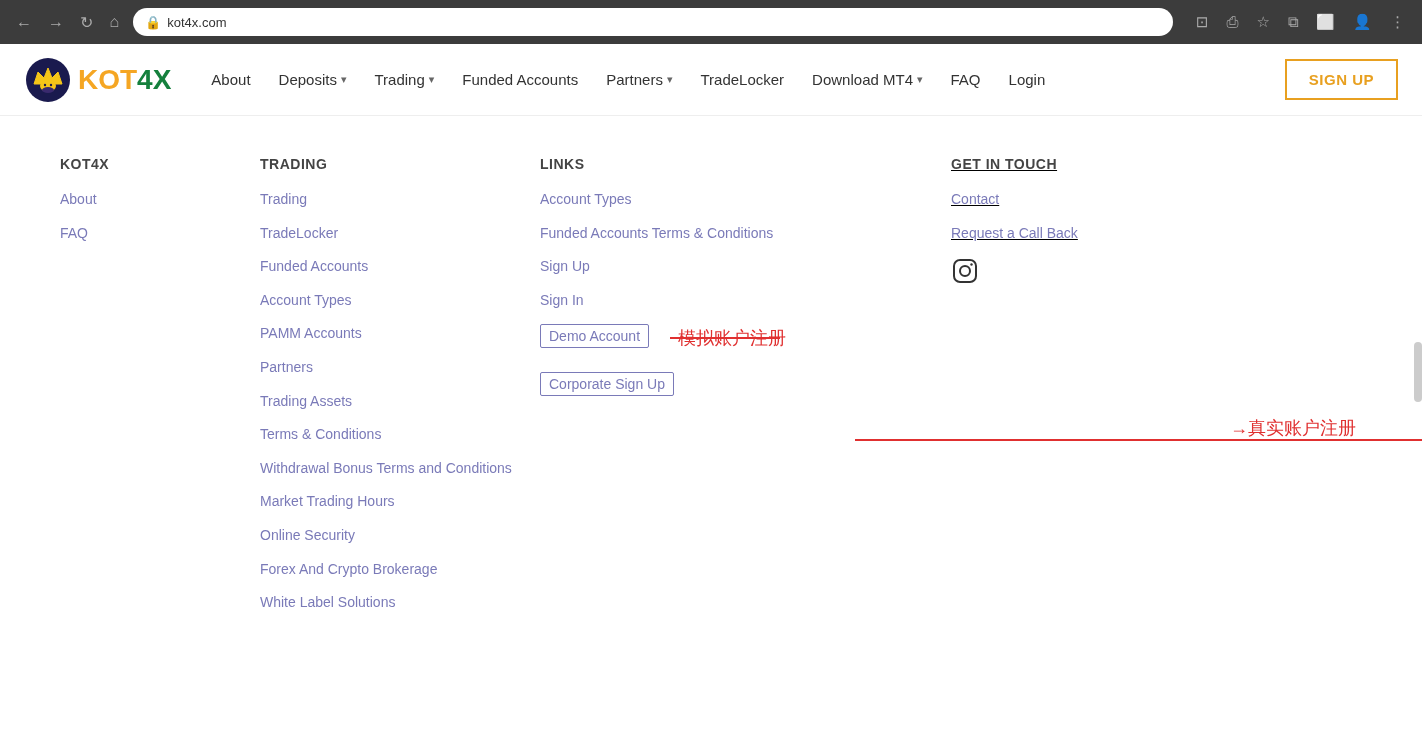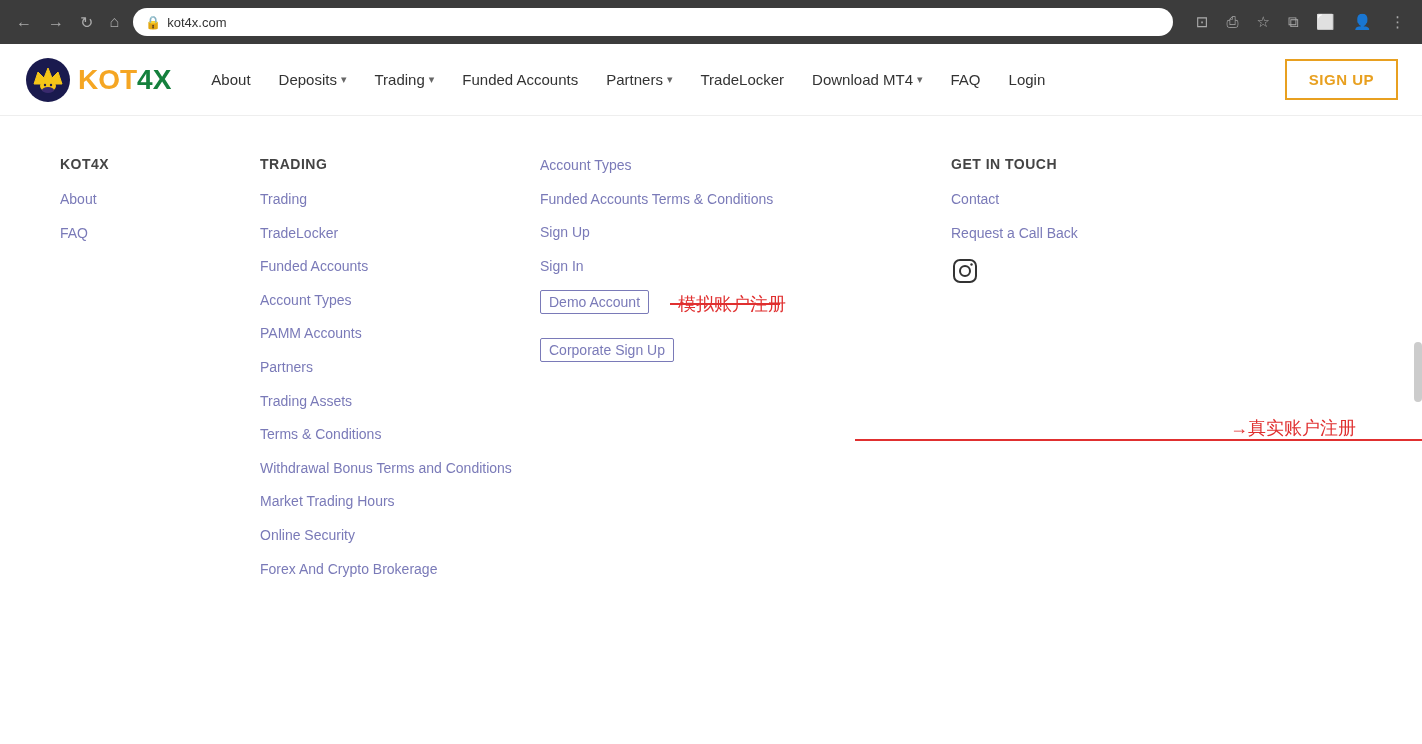--- a/index.html
+++ b/index.html
@@ -230,23 +230,25 @@
       <a class="col-link" href="#">Funded Accounts</a>
       <a class="col-link" href="#">Account Types</a>
       <a class="col-link" href="#">PAMM Accounts</a>
       <a class="col-link" href="#">Partners</a>
       <a class="col-link" href="#">Trading Assets</a>
       <a class="col-link" href="#">Terms &amp; Conditions</a>
       <a class="col-link" href="#">Withdrawal Bonus Terms and Conditions</a>
       <a class="col-link" href="#">Market Trading Hours</a>
       <a class="col-link" href="#">Online Security</a>
       <a class="col-link" href="#">Forex And Crypto Brokerage</a>
+      <a class="col-link" href="#">White Label Solutions</a>
     </div>
 
     <div class="footer-col links-col-wrapper" style="min-width:280px; max-width:420px; position:relative;">
+      <div class="col-header">LINKS</div>
       <a class="col-link" href="#">Account Types</a>
       <a class="col-link" href="#">Funded Accounts Terms &amp; Conditions</a>
       <a class="col-link" href="#">Sign Up</a>
       <a class="col-link" href="#">Sign In</a>
 
       <div style="display:flex; align-items:center; margin-bottom:12px; position:relative;text-align:center;">
         <a class="link-boxed" href="#">Demo Account</a>
 
         <svg style="position:absolute; left:130px; top:-6px; pointer-events:none;" width="300" height="40" viewBox="0 0 300 40">
           <line x1="0" y1="20" x2="110" y2="20" stroke="#e03030" stroke-width="2" marker-end="url(#arrowhead)"></line>
@@ -266,21 +268,21 @@
           </marker>
         </defs>
 
         <line x1="155" y1="14" x2="800" y2="14" stroke="#e03030" stroke-width="2"></line>
         <line x1="800" y1="14" x2="800" y2="-215" stroke="#e03030" stroke-width="2" marker-end="url(#arrowhead2)"></line>
 
         <text x="530" y="8" font-size="18" fill="#e03030" font-family="Arial">→真实账户注册</text>
       </svg>
     </div>
 
-    <div class="footer-col" style="min-width:200px;">
+    <div class="footer-col" style="min-width:200px;text-decoration:underline;">
       <div class="col-header">GET IN TOUCH</div>
       <a class="col-link" href="#">Contact</a>
       <a class="col-link" href="#">Request a Call Back</a>
       <a class="col-link" href="#" style="margin-top:8px;">
         
         <svg width="28" height="28" viewBox="0 0 28 28" xmlns="http://www.w3.org/2000/svg">
           <rect x="3" y="3" width="22" height="22" rx="6" ry="6" fill="none" stroke="#333" stroke-width="2"></rect>
           <circle cx="14" cy="14" r="5" fill="none" stroke="#333" stroke-width="2"></circle>
           <circle cx="20.5" cy="7.5" r="1.2" fill="#333"></circle>
         </svg>

